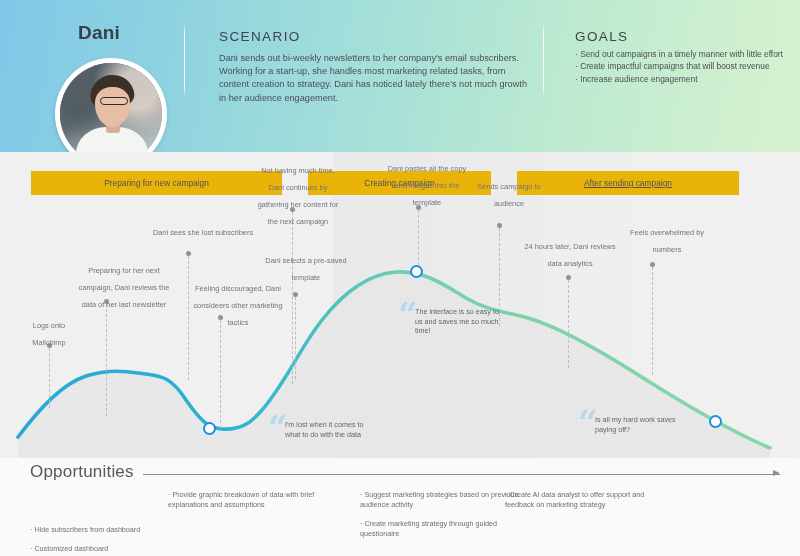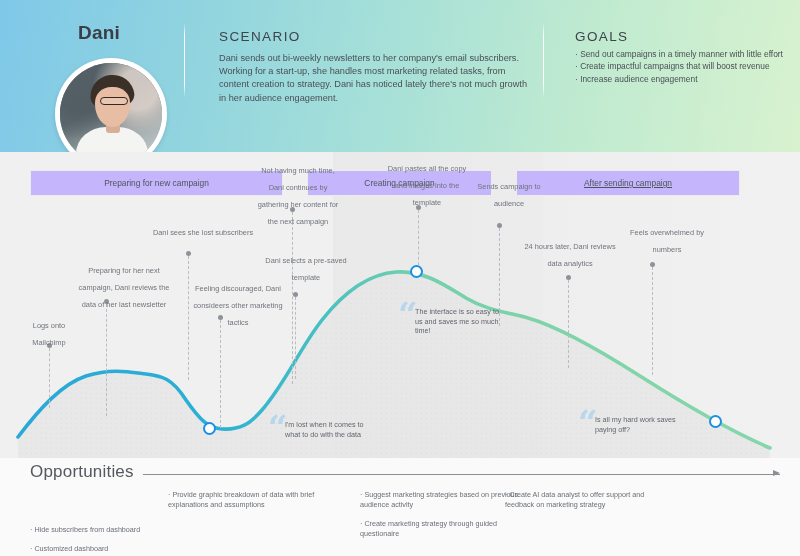--- a/index.html
+++ b/index.html
@@ -88,21 +88,21 @@
     font-size: 8.4px; line-height: 12.4px; color: #4a4f56;
     list-style: none;
   }
   .goals-list li::before { content: "· "; }
 
   
   .journey { position: absolute; left: 0; top: 152px; width: 800px; height: 306px; background: #f0f0f0; }
 
   .phase-box {
     position: absolute; top: 18px; height: 26px;
-    background: #c4b5fd; border: 1px solid #ececec;
+    background: #eab308; border: 1px solid #ececec;
     display: flex; align-items: center; justify-content: center;
     font-size: 8.4px; color: #4f545b;
   }
 
   .band {
     position: absolute; top: 0; height: 306px;
     background: linear-gradient(to right, rgba(228,228,228,0.55), rgba(233,233,233,0.55));
   }
 
   .stage-dot {

